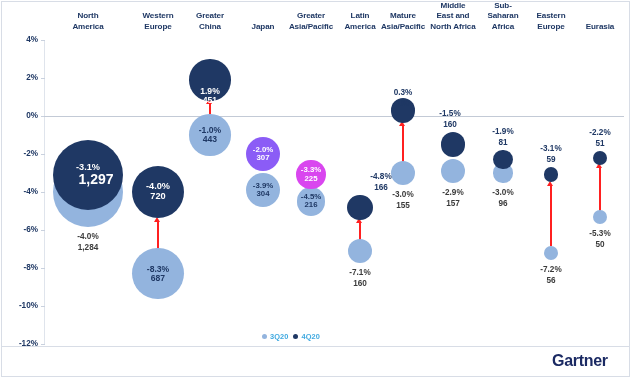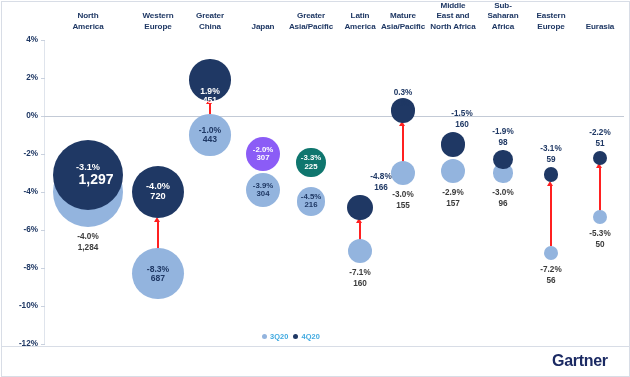--- a/index.html
+++ b/index.html
@@ -199,21 +199,21 @@
         <span class="val" style="font-size: 7.8px; color: rgb(31, 56, 100);">304</span>
       </div>
       <div class="bub" style="left: 245.917px; top: 136.917px; width: 34.1668px; height: 34.1668px; background: #8b5cf6; justify-content: center;">
         <span class="pct" style="font-size: 7.8px; color: rgb(255, 255, 255);">-2.0%</span>
         <span class="val" style="font-size: 7.8px; color: rgb(255, 255, 255);">307</span>
       </div>
       <div class="bub" style="left: 296.67px; top: 187.17px; width: 28.659px; height: 28.659px; background: rgb(147, 180, 222);">
         <span class="pct" style="font-size: 7.8px; color: rgb(31, 56, 100);">-4.5%</span>
         <span class="val" style="font-size: 7.8px; color: rgb(31, 56, 100);">216</span>
       </div>
-      <div class="bub" style="left: 296.375px; top: 148px; width: 29.25px; height: 29.25px; background: #0f766e;">
+      <div class="bub" style="left: 296.375px; top: 160px; width: 29.25px; height: 29.25px; background: #d946ef;">
         <span class="pct" style="font-size: 7.8px; color: rgb(255, 255, 255);">-3.3%</span>
         <span class="val" style="font-size: 7.8px; color: rgb(255, 255, 255);">225</span>
       </div>
       <div class="bub" style="left: 347.667px; top: 238.567px; width: 24.6658px; height: 24.6658px; background: rgb(147, 180, 222);"></div>
       <div class="bub" style="left: 347.438px; top: 194.638px; width: 25.124px; height: 25.124px; background: rgb(31, 56, 100);"></div>
       <div class="bub" style="left: 390.861px; top: 160.861px; width: 24.2773px; height: 24.2773px; background: rgb(147, 180, 222);"></div>
       <div class="bub" style="left: 390.667px; top: 97.9671px; width: 24.6658px; height: 24.6658px; background: rgb(31, 56, 100);"></div>
       <div class="bub" style="left: 440.783px; top: 158.883px; width: 24.4334px; height: 24.4334px; background: rgb(147, 180, 222);"></div>
       <div class="bub" style="left: 440.667px; top: 132.167px; width: 24.6658px; height: 24.6658px; background: rgb(31, 56, 100);"></div>
       <div class="bub" style="left: 493.447px; top: 163.447px; width: 19.106px; height: 19.106px; background: rgb(147, 180, 222);"></div>
@@ -237,31 +237,31 @@
         <div>160</div>
       </div>
       <div class="outlab dark" style="left: 369px; width: 68px; top: 73.9671px; margin-top: 13px;">
         <div>0.3%</div>
         <div>160</div>
       </div>
       <div class="outlab grey" style="left: 369px; width: 68px; top: 189.139px;">
         <div>-3.0%</div>
         <div>155</div>
       </div>
-      <div class="outlab dark" style="left: 428px; width: 68px; top: 108.167px;">
+      <div class="outlab dark" style="left: 416px; width: 68px; top: 108.167px;">
         <div>-1.5%</div>
         <div>160</div>
       </div>
       <div class="outlab grey" style="left: 419px; width: 68px; top: 187.317px;">
         <div>-2.9%</div>
         <div>157</div>
       </div>
       <div class="outlab dark" style="left: 469px; width: 68px; top: 126.048px;">
         <div>-1.9%</div>
-        <div>98</div>
+        <div>81</div>
       </div>
       <div class="outlab grey" style="left: 469px; width: 68px; top: 186.553px;">
         <div>-3.0%</div>
         <div>96</div>
       </div>
       <div class="outlab dark" style="left: 517px; width: 68px; top: 143.411px;">
         <div>-3.1%</div>
         <div>59</div>
       </div>
       <div class="outlab grey" style="left: 517px; width: 68px; top: 264.096px;">

